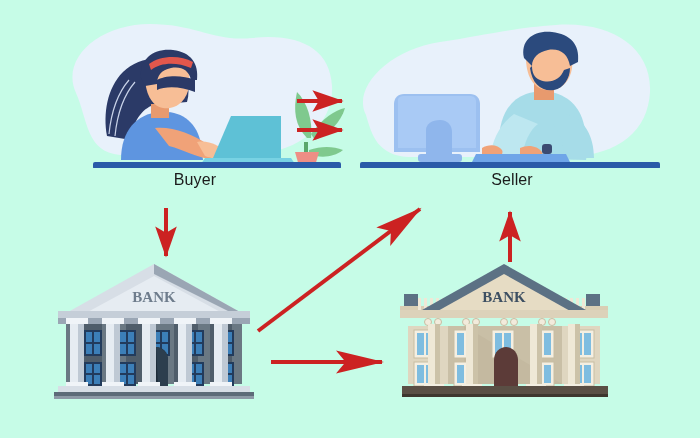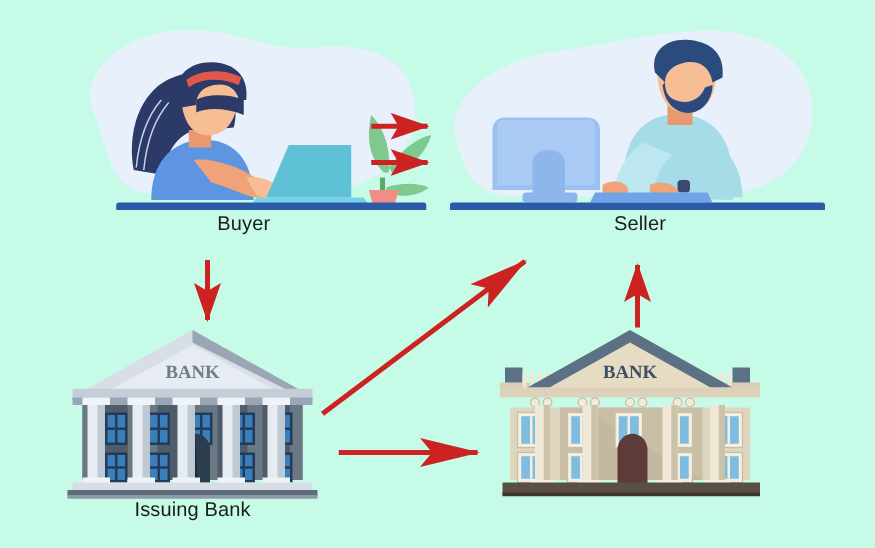--- a/index.html
+++ b/index.html
@@ -196,21 +196,20 @@
         <rect x="166" y="60" width="14" height="62" fill="#E6ECF2"></rect>
         <rect x="174" y="60" width="6" height="62" fill="#BFC9D4"></rect>
         <rect x="162" y="56" width="22" height="6" fill="#F0F4F8"></rect>
         <rect x="162" y="120" width="22" height="6" fill="#F0F4F8"></rect>
       </g>
 
       <rect x="10" y="124" width="192" height="7" fill="#D7DEE6"></rect>
       <rect x="6" y="130" width="200" height="5" fill="#5D6B78"></rect>
       <rect x="6" y="134" width="200" height="3" fill="#8D99A6"></rect>
     </svg>
-    <div class="node-label" style="top:138px;">Issuing Bank</div>
   </div>
 
   <div class="node" style="left:390px;top:262px;width:228px;height:138px;">
     <svg width="228" height="138" viewBox="0 0 228 138">
 
       <rect x="10" y="44" width="208" height="10" fill="#D9CEB4"></rect>
       <rect x="14" y="32" width="14" height="12" fill="#5C7184"></rect>
       <rect x="196" y="32" width="14" height="12" fill="#5C7184"></rect>
       <g fill="#EFE8D6">
         <rect x="28" y="36" width="3" height="14"></rect>

